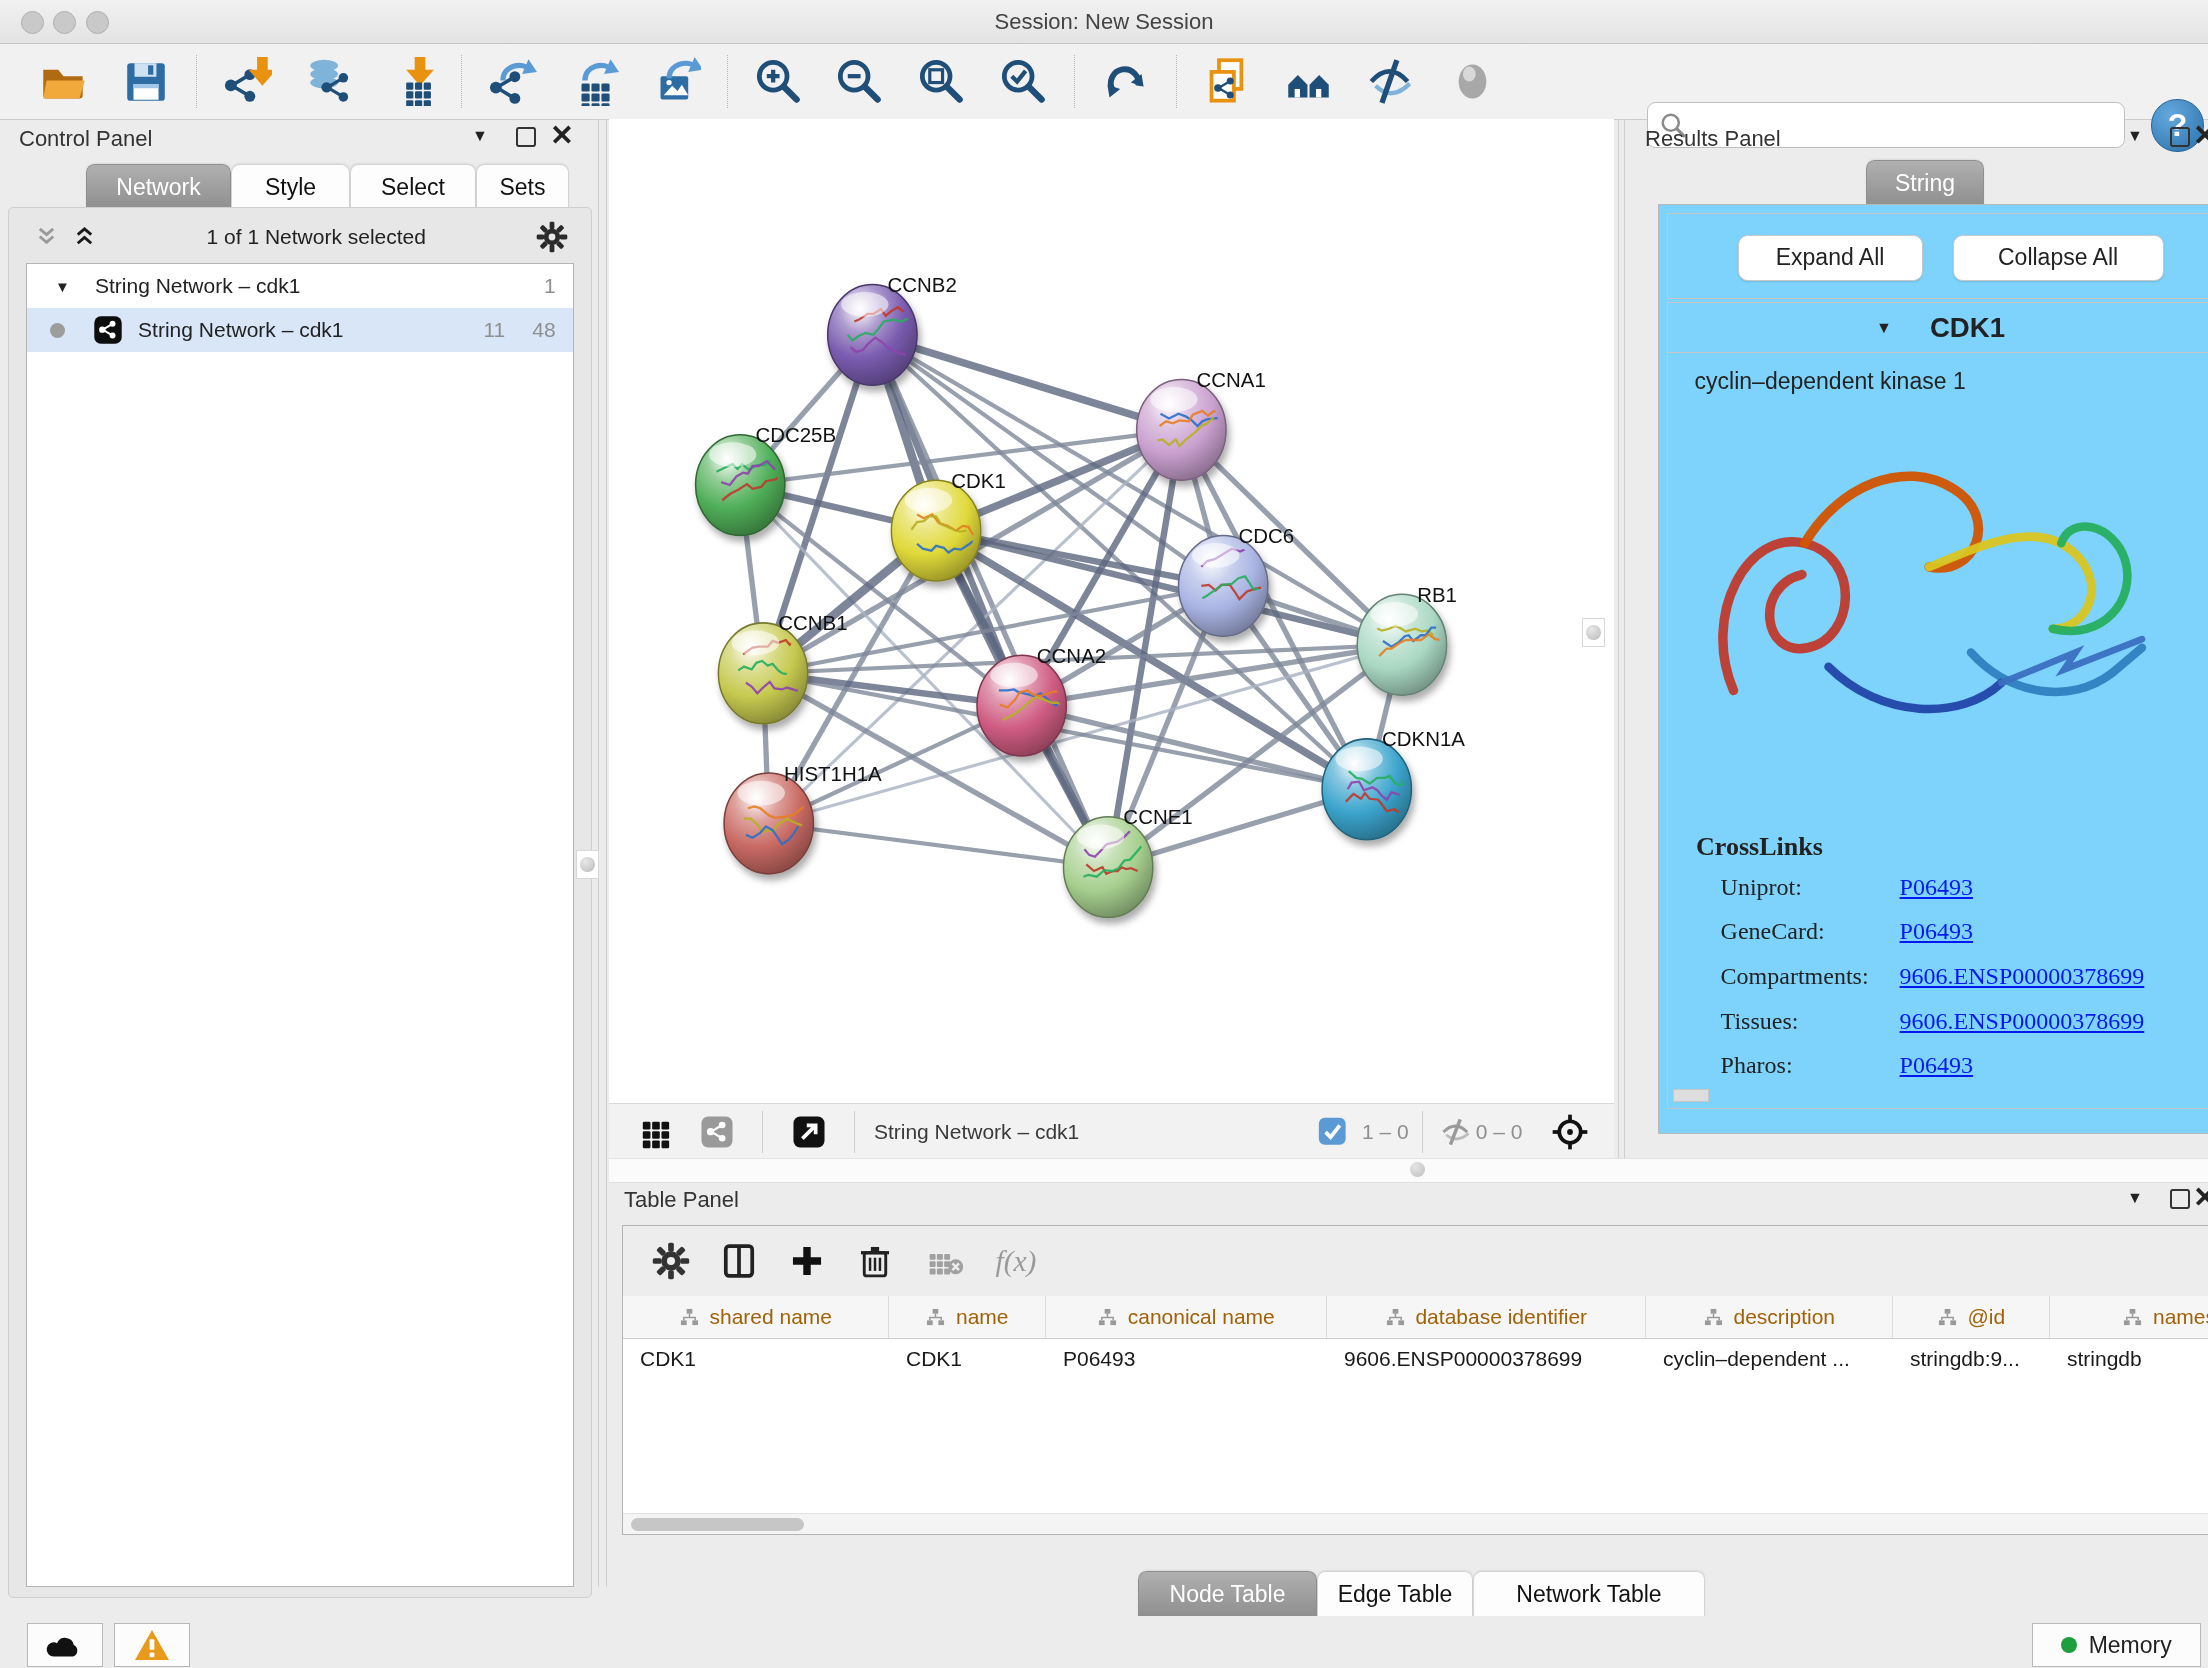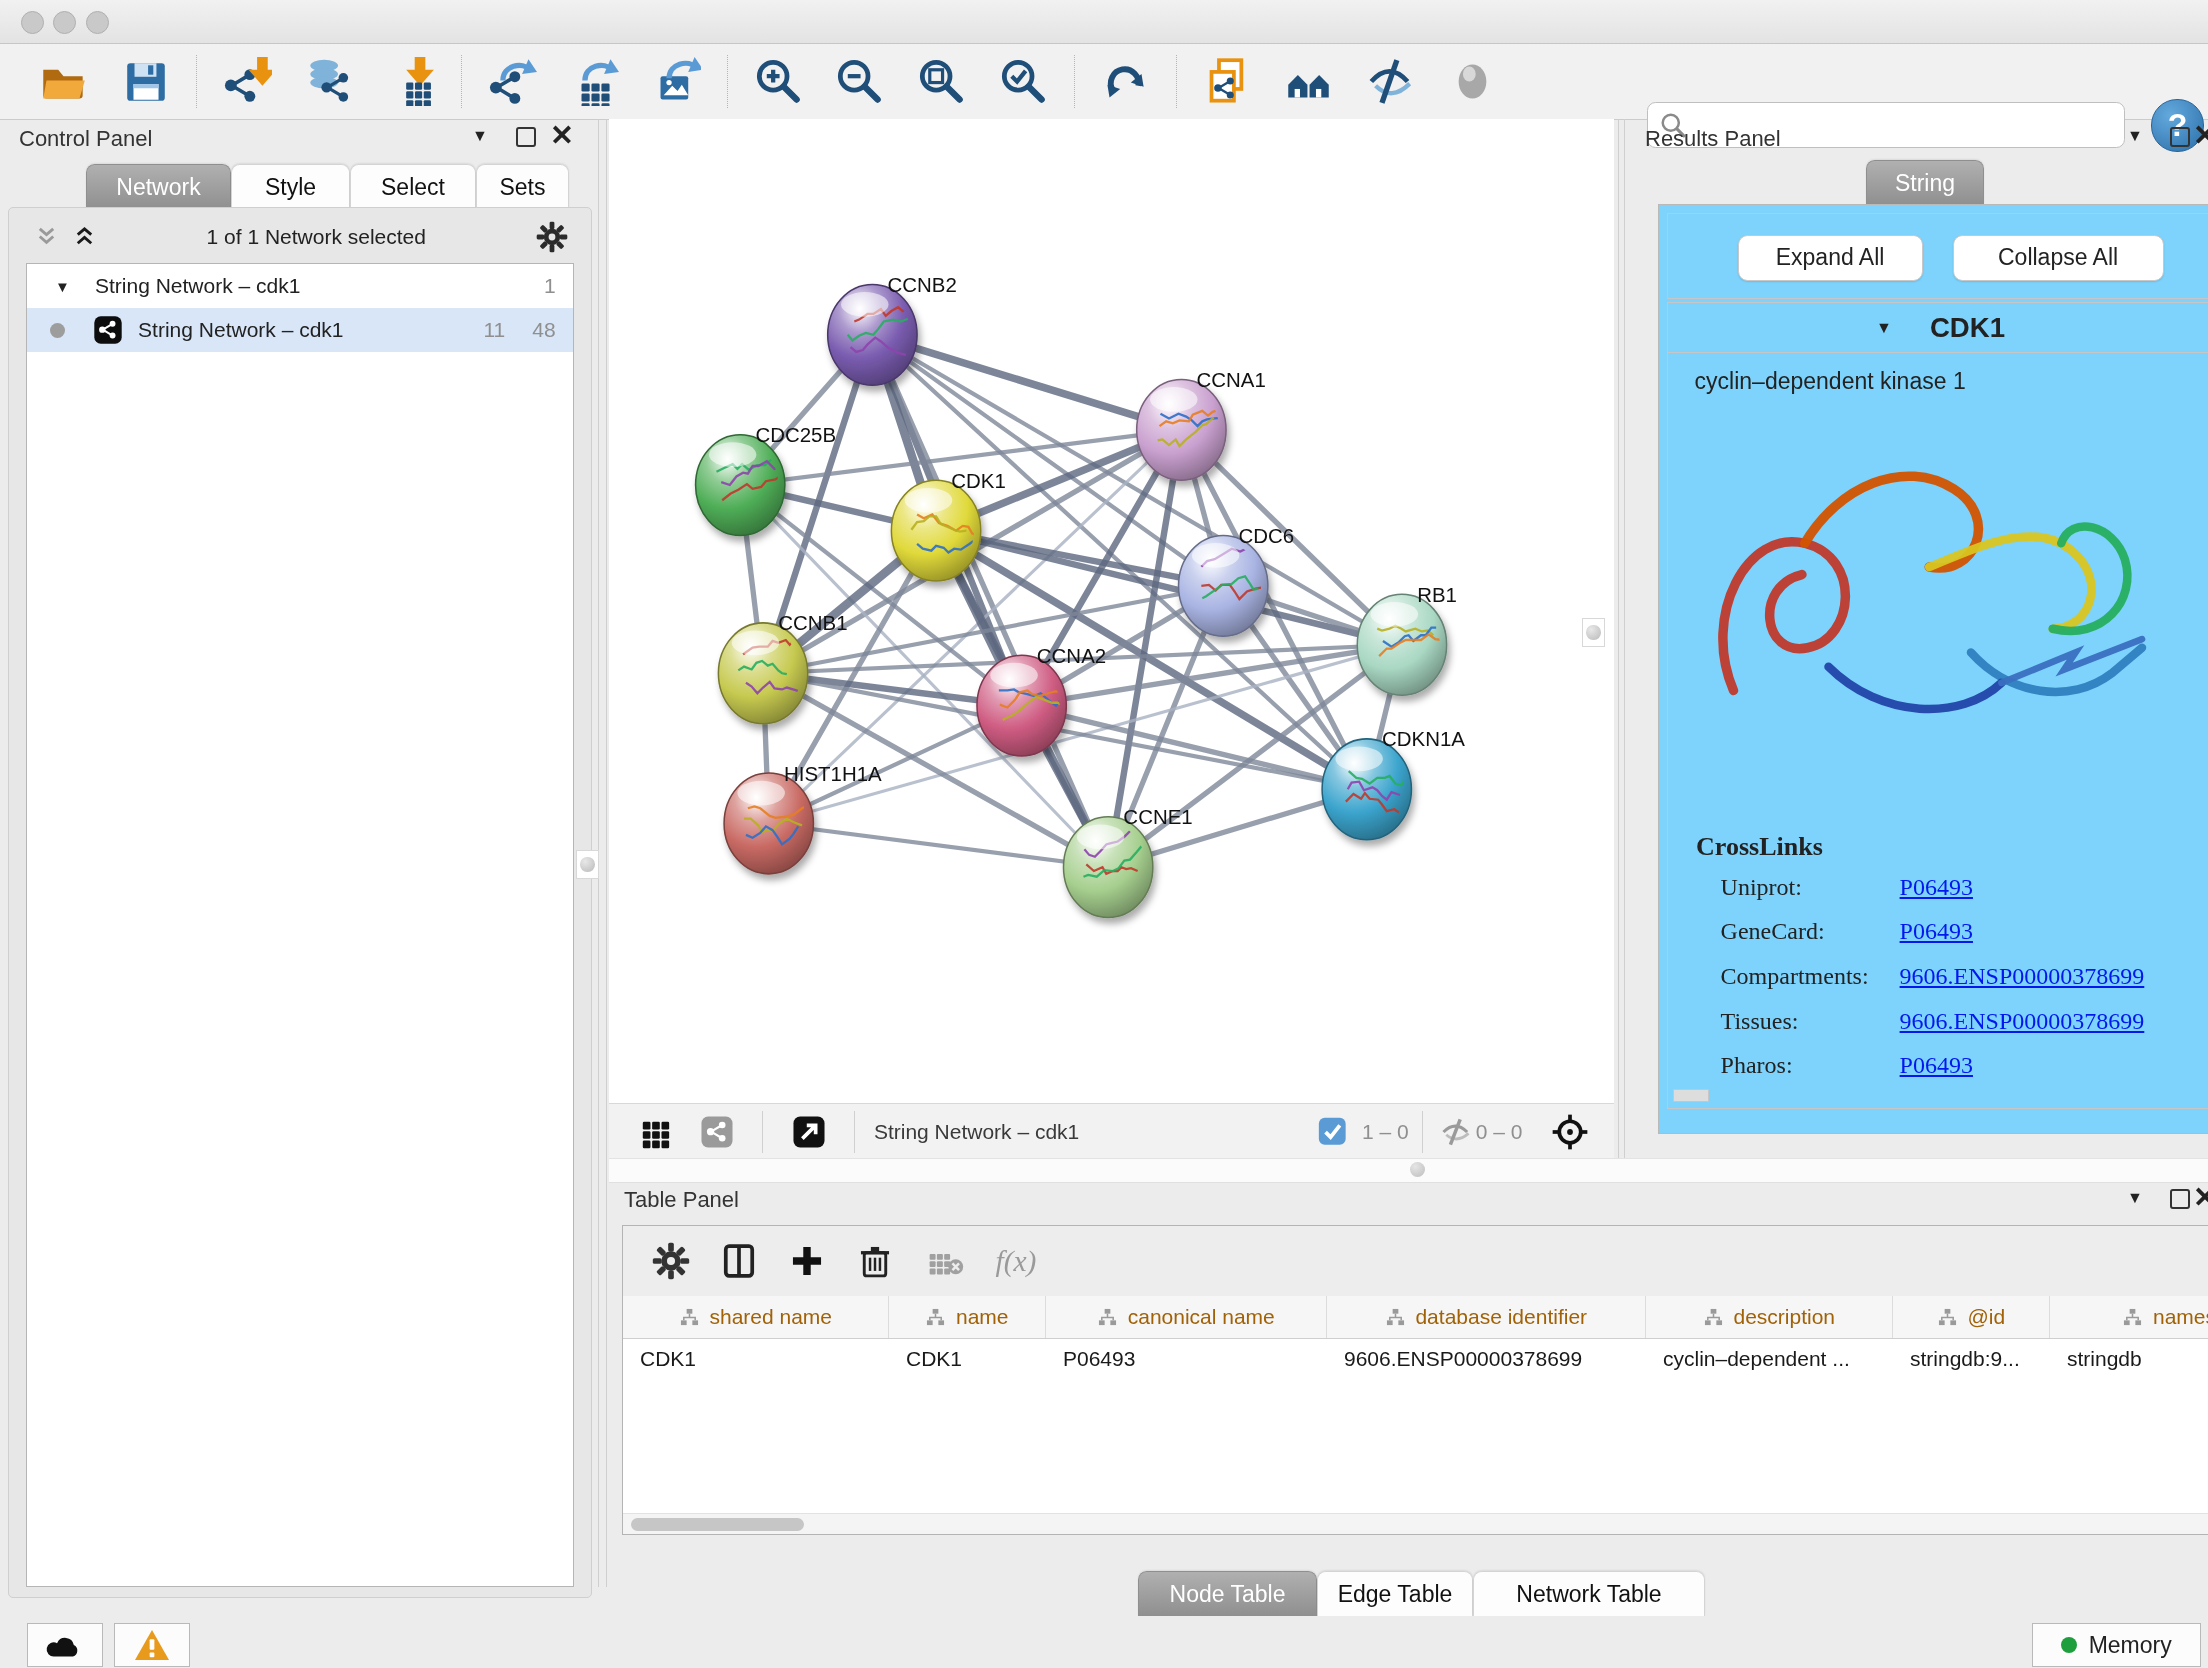--- a/index.html
+++ b/index.html
@@ -84,20 +84,21 @@
 </style>
 </head>
 <body>
 
 <div id="win">
 
   <div class="abs titlebar">
     <span class="tlight" style="left:21px"></span>
     <span class="tlight" style="left:53px"></span>
     <span class="tlight" style="left:86px"></span>
+    <div class="wtitle">Session: New Session</div>
   </div>
 
   <div class="abs toolbar">
     <div class="tb-row" id="tb-groups">
         <span class="tb-btn">
           <svg width="49" height="49" viewBox="0 0 46 46">
             <path d="M4 12 h14 l5 6 h18 v18 a3 3 0 0 1 -3 3 H7 a3 3 0 0 1 -3 -3 Z" fill="#b06a10"></path>
             <path d="M7 22 h36 l-5 17 H4 Z" fill="#f2a93c"></path>
           </svg>
         </span>

